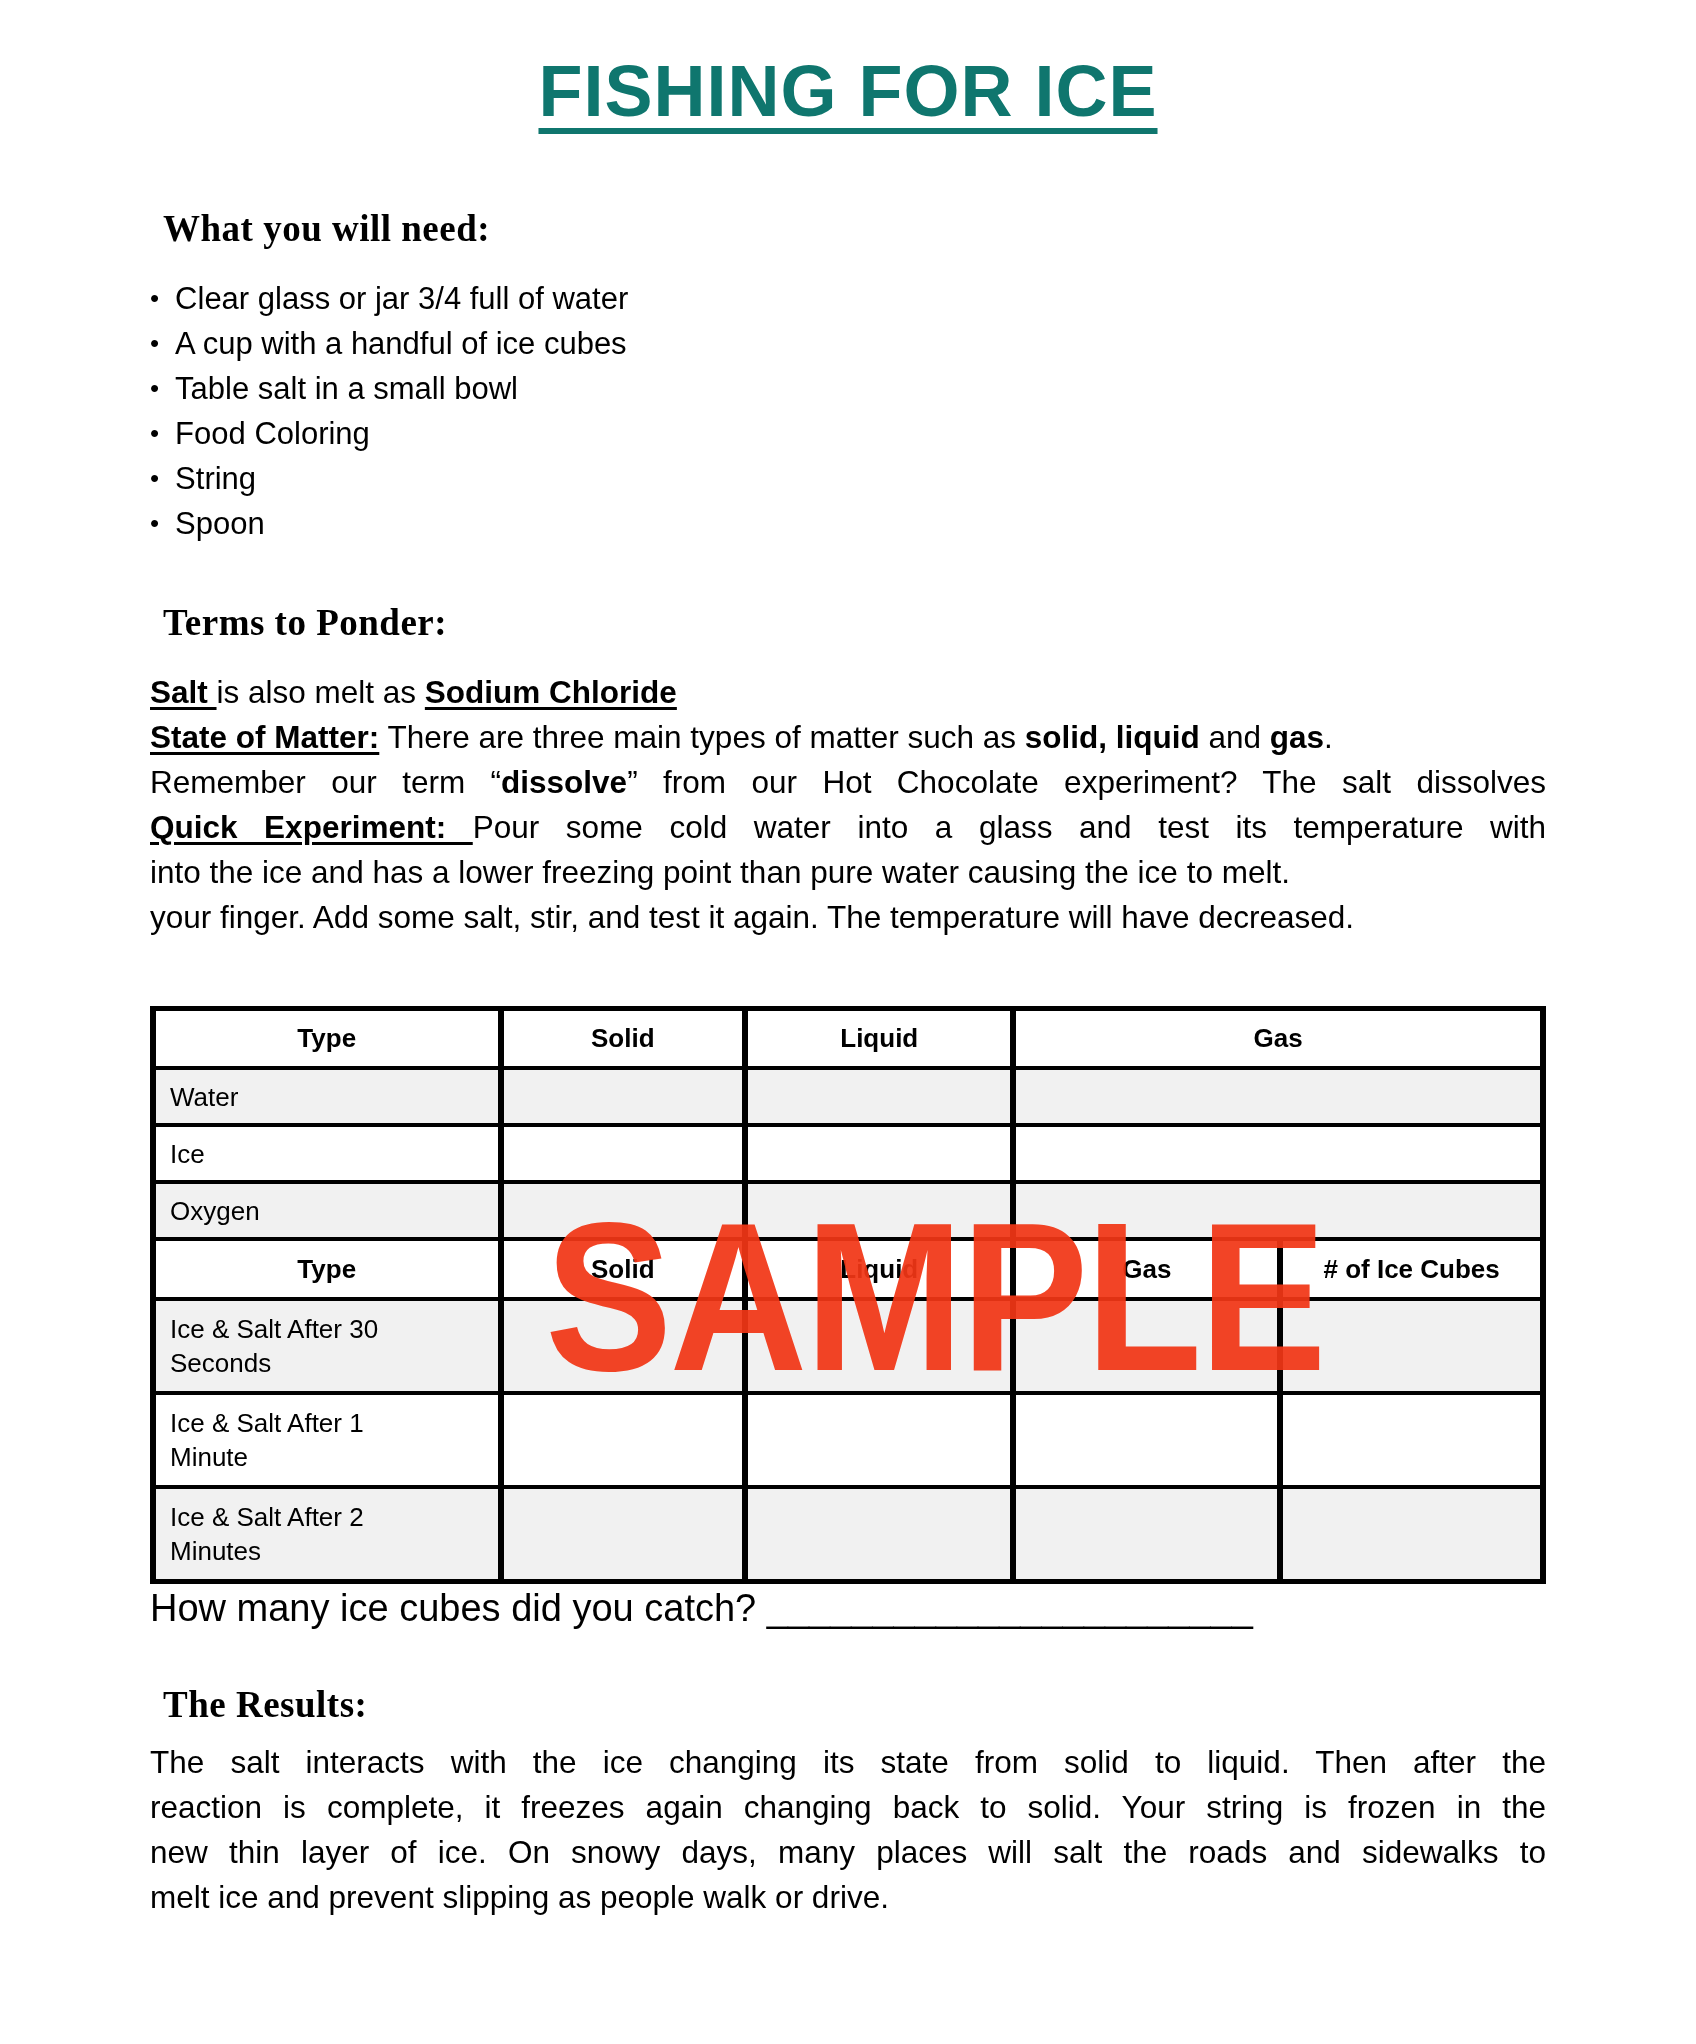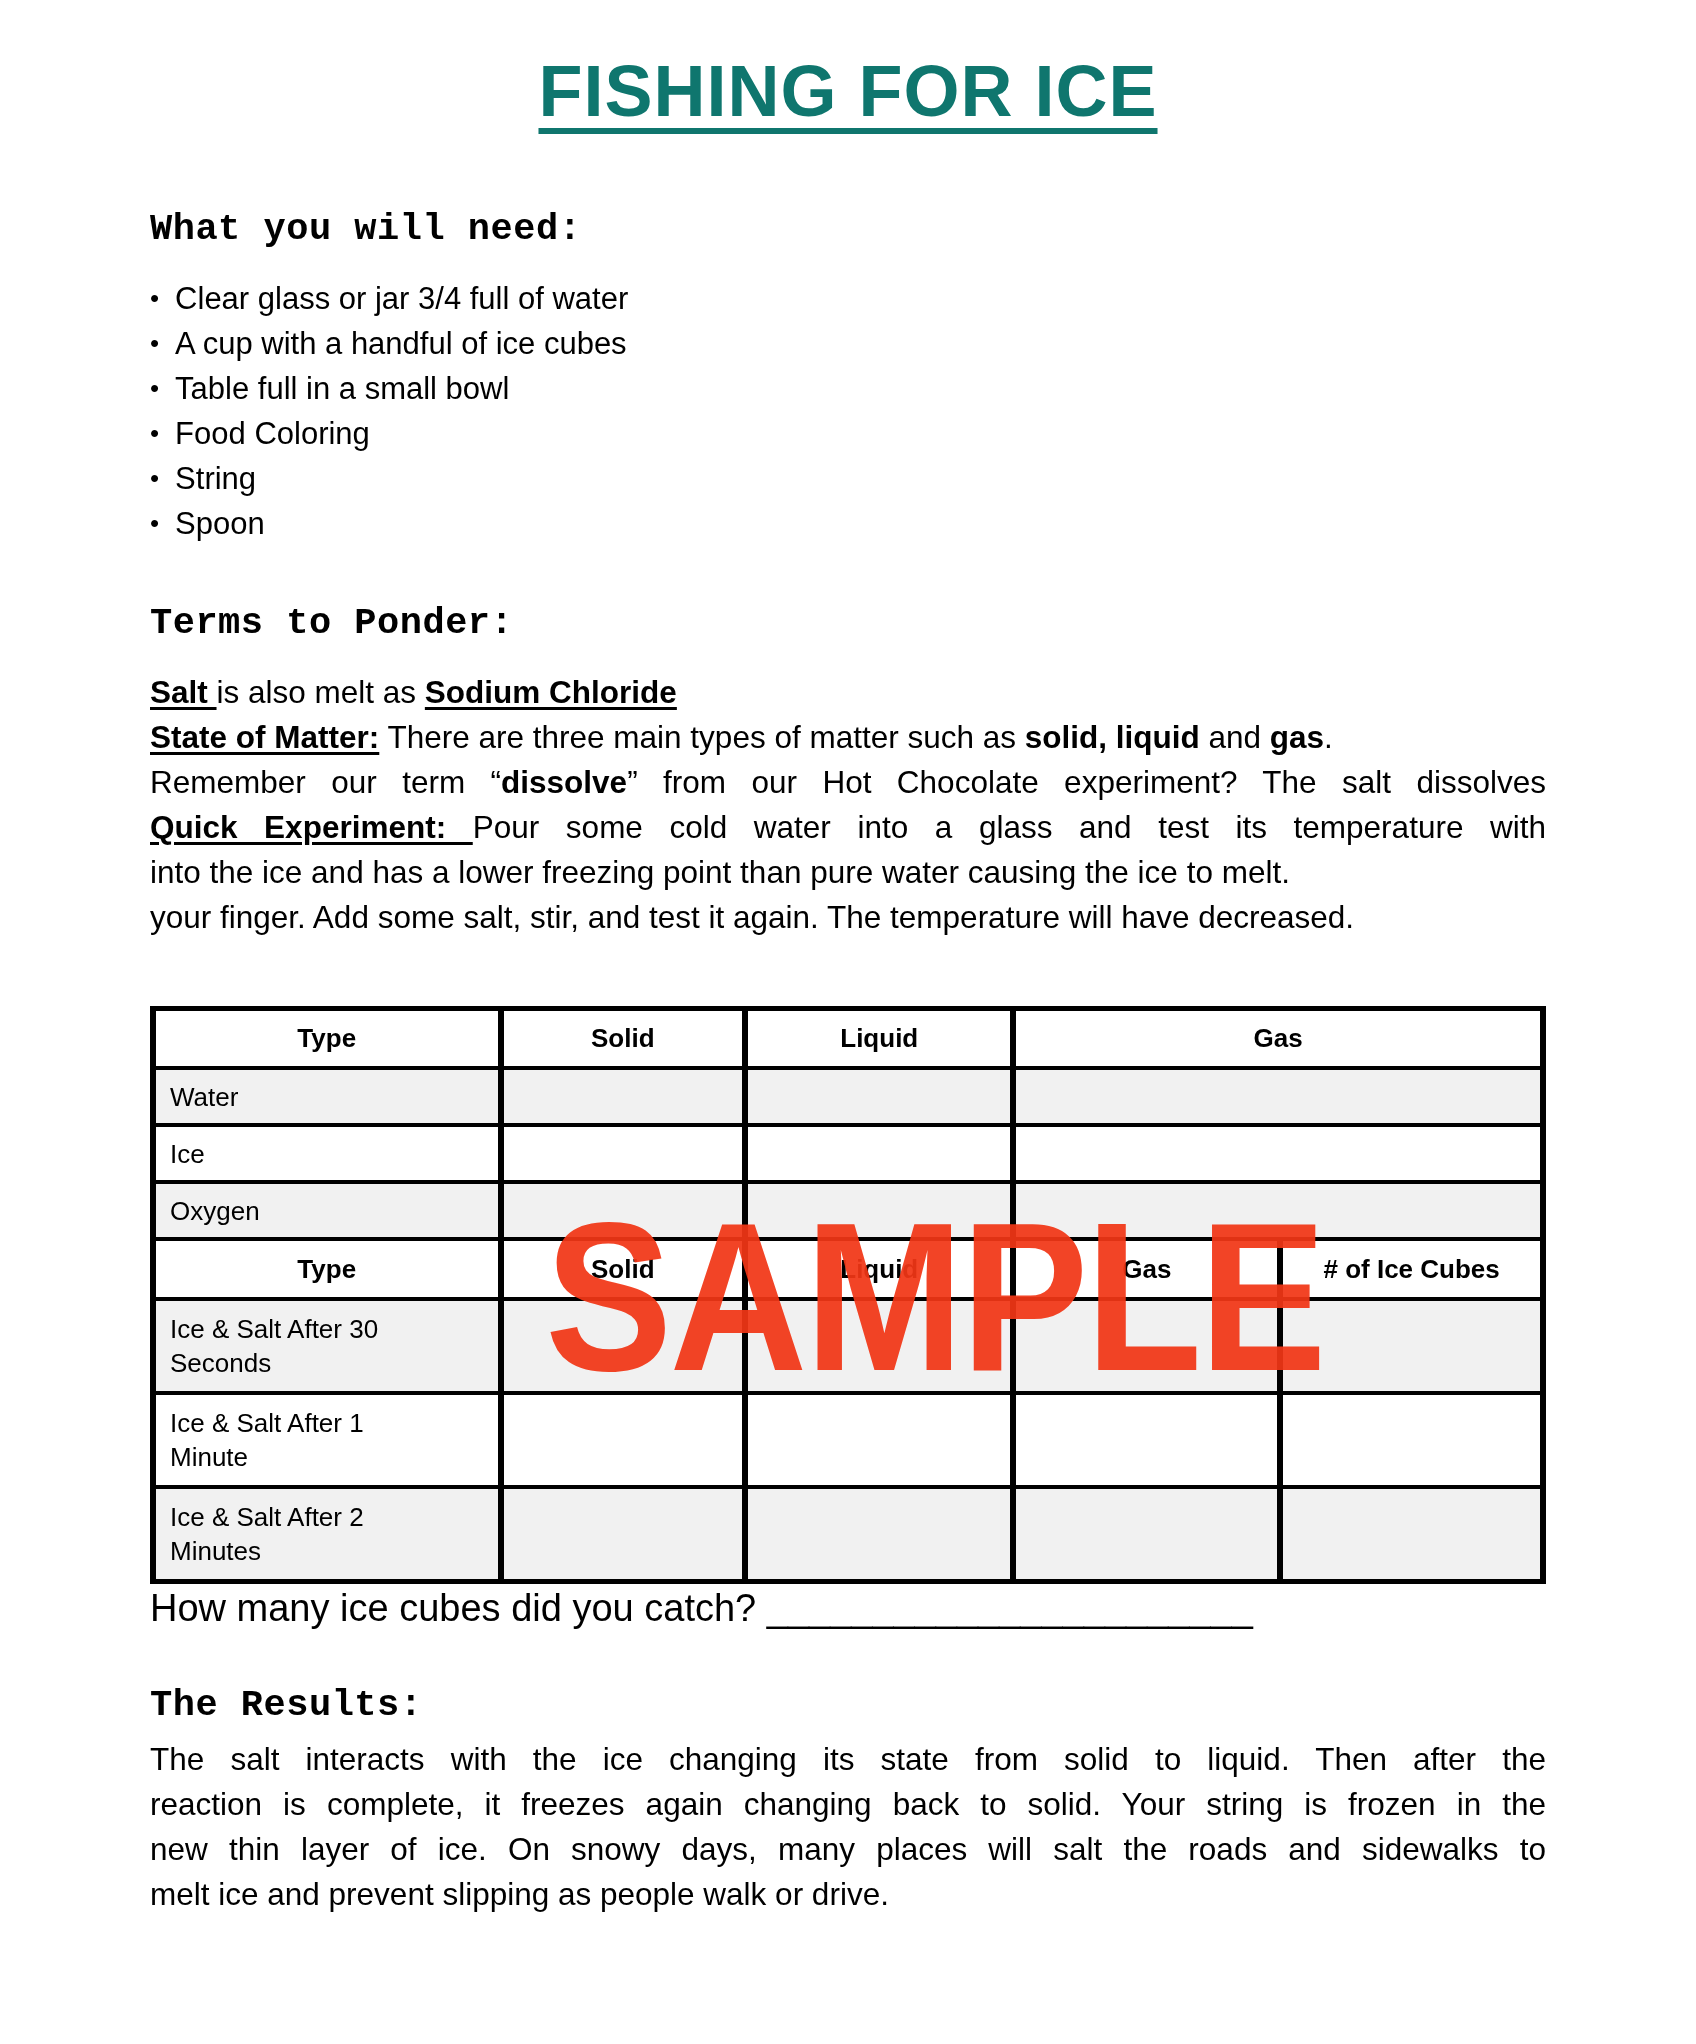--- a/index.html
+++ b/index.html
@@ -19,25 +19,25 @@
     font-size:72px;
     font-weight:bold;
     letter-spacing:1px;
     color:#0f766e;
     text-decoration:underline;
     text-decoration-thickness:6px;
     text-underline-offset:12px;
     line-height:1.15;
   }
   .slab {
-    font-family:Liberation Mono, monospace;
+    font-family:Liberation Serif, serif;
     font-weight:bold;
     font-size:37px;
     letter-spacing:0.5px;
-    margin:0;
+    margin:13px;
     line-height:1.2;
   }
   .h-materials { margin-top:74px; }
   .h-terms    { margin-top:54px; }
   .h-results  { margin-top:50px; }
 
   ul.materials {
     list-style:none;
     margin:26px 0 0 0;
     padding:0;
@@ -107,21 +107,21 @@
 
 <div class="page">
 
   <h1 class="title">FISHING FOR ICE</h1>
 
   <h2 class="slab h-materials">What you will need:</h2>
 
   <ul class="materials">
     <li>Clear glass or jar 3/4 full of water</li>
     <li>A cup with a handful of ice cubes</li>
-    <li>Table full in a small bowl</li>
+    <li>Table salt in a small bowl</li>
     <li>Food Coloring</li>
     <li>String</li>
     <li>Spoon</li>
   </ul>
 
   <h2 class="slab h-terms">Terms to Ponder:</h2>
 
   <div class="terms-block">
     <div class="tline"><span class="b u">Salt </span><span>is also melt as </span><span class="b u">Sodium Chloride</span></div>
     <div class="tline"><span class="b u">State of Matter:</span><span> There are three main types of matter such as </span><span class="b">solid, liquid</span><span> and </span><span class="b">gas</span><span>.</span></div>

